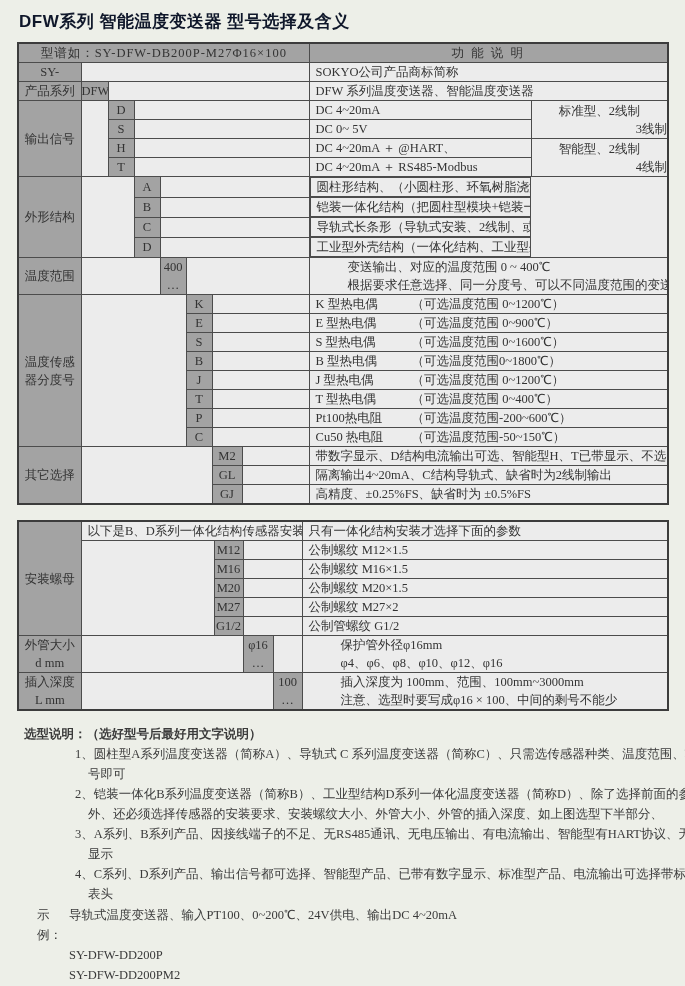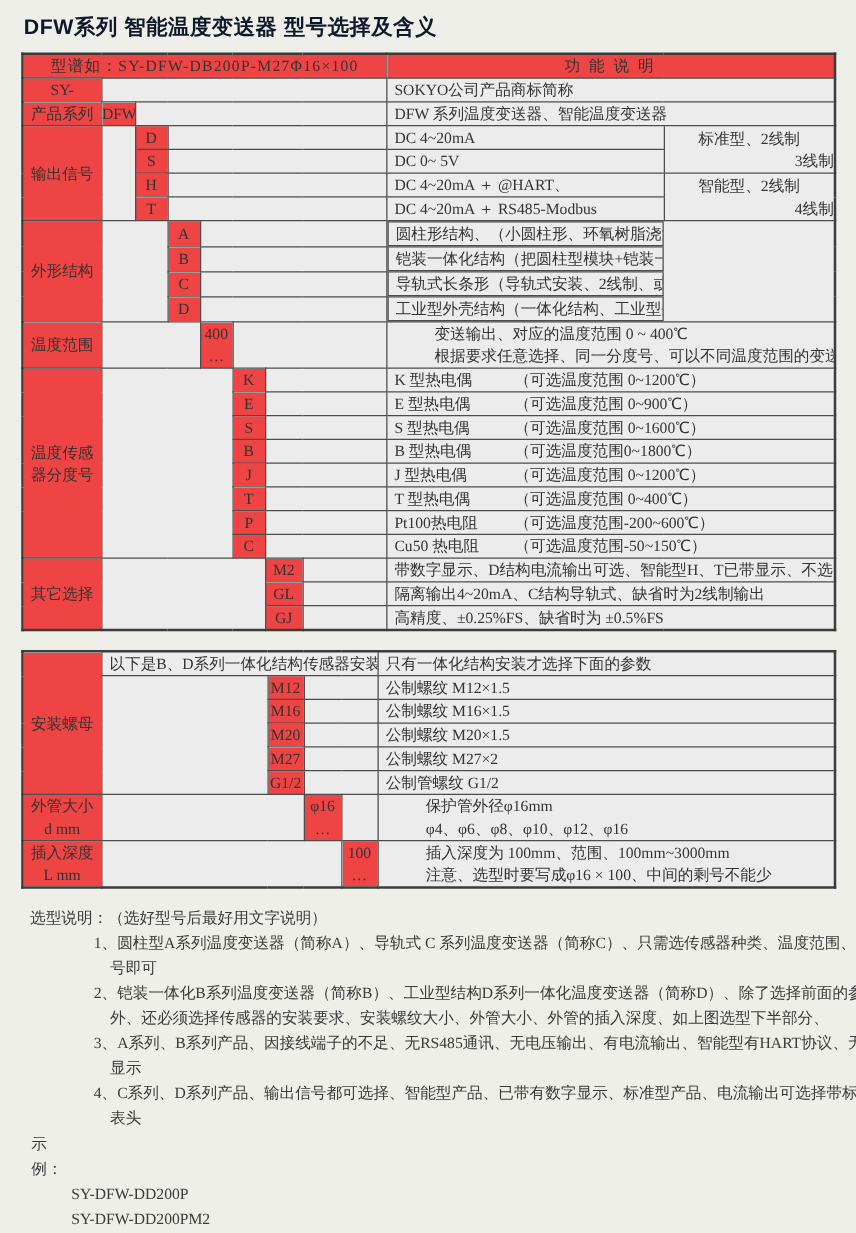--- a/index.html
+++ b/index.html
@@ -19,38 +19,38 @@
   table{border-collapse:collapse;table-layout:fixed;width:650px;
         border:2px solid #3c3c3c;background:#ececec;}
   .t1{margin-bottom:15px;}
   td{
     border:1px solid #4c4c4c;
     height:18px;line-height:18px;
     font-size:12.5px;padding:0;
     background:#ececec;overflow:hidden;white-space:nowrap;
     vertical-align:middle;
   }
-  td.g{background:#ef4444;text-align:center;}
+  td.g{background:#a3a3a3;text-align:center;}
   td.e{background:#ececec;}
   td.desc{padding:0 6px;text-align:left;}
   td.hdrl{text-align:center;letter-spacing:1px;}
   td.hdrr{text-align:center;letter-spacing:2px;}
   tr.h2 td{height:36px;}
   td.two div{line-height:18px;height:18px;}
   td.desc.two div{text-align:left;margin-left:32px;}
   .flexcell{display:flex;justify-content:space-between;align-items:center;}
   .fw{display:inline-block;width:96px;}
   td.note2 div.c{text-align:center;line-height:18px;height:18px;}
   td.note2 div.r{text-align:right;line-height:18px;height:18px;}
   .sel-notes{margin-top:13px;font-size:12.5px;color:#3a3a3a;}
-  .sel-heading{margin-left:7px;line-height:20px;}
+  .sel-heading{margin-left:7px;line-height:20px;font-weight:bold;}
   .note-item{padding-left:71px;text-indent:-13px;line-height:20px;width:640px;
              white-space:normal;}
   .examples{margin-left:8px;margin-top:1px;}
-  .ex-row{display:flex;line-height:20px;}
+  .ex-row{display:flex;line-height:20px;margin-left:12px;}
   .ex-label{width:32px;flex-shrink:0;}
   .ex-model{min-width:133px;flex-shrink:0;padding-right:4px;}
   .ex-desc{white-space:nowrap;}
 </style>
 </head>
 <body>
 
 <div class="page">
 
   <div class="title">DFW系列 智能温度变送器 型号选择及含义</div>
@@ -328,20 +328,21 @@
     <div class="sel-heading">选型说明：（选好型号后最好用文字说明）</div>
 
     <div class="note-item"><span>1、</span><span>圆柱型A系列温度变送器（简称A）、导轨式 C 系列温度变送器（简称C）、只需选传感器种类、温度范围、输出信号即可</span></div>
     <div class="note-item"><span>2、</span><span>铠装一体化B系列温度变送器（简称B）、工业型结构D系列一体化温度变送器（简称D）、除了选择前面的参数外、还必须选择传感器的安装要求、安装螺纹大小、外管大小、外管的插入深度、如上图选型下半部分、</span></div>
     <div class="note-item"><span>3、</span><span>A系列、B系列产品、因接线端子的不足、无RS485通讯、无电压输出、有电流输出、智能型有HART协议、无数字显示</span></div>
     <div class="note-item"><span>4、</span><span>C系列、D系列产品、输出信号都可选择、智能型产品、已带有数字显示、标准型产品、电流输出可选择带标准显示表头</span></div>
 
     <div class="examples">
       <div class="ex-row">
         <span class="ex-label">示例：</span>
+        <span class="ex-desc">导轨式温度变送器、输入PT100、0~200℃、24V供电、输出DC 4~20mA</span>
       </div>
       <div class="ex-row">
         <span class="ex-label"></span>
         <span class="ex-model">SY-DFW-DD200P</span>
       </div>
       <div class="ex-row">
         <span class="ex-label"></span>
         <span class="ex-model">SY-DFW-DD200PM2</span>
       </div>
       <div class="ex-row">

